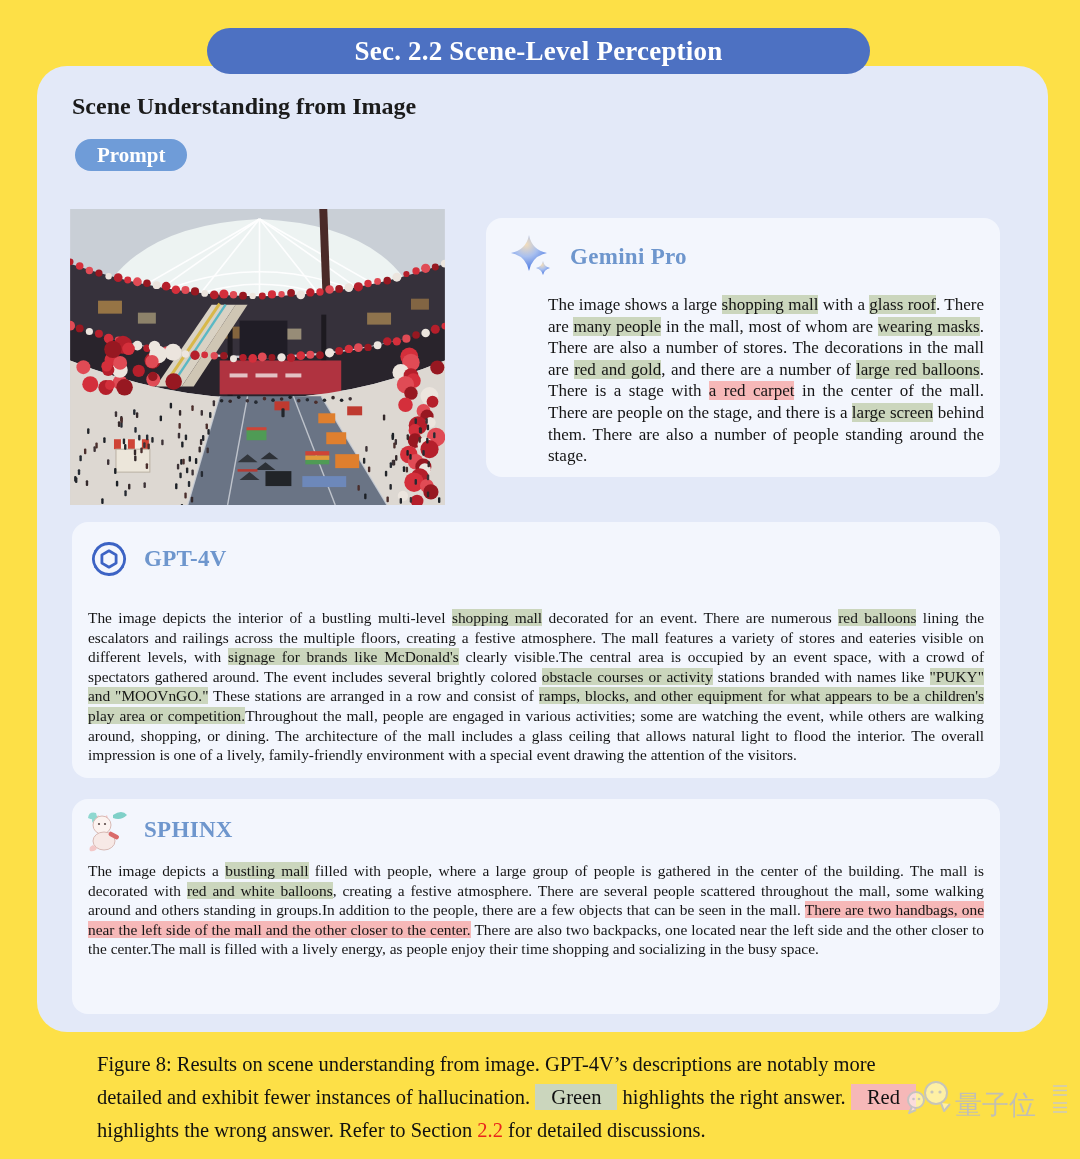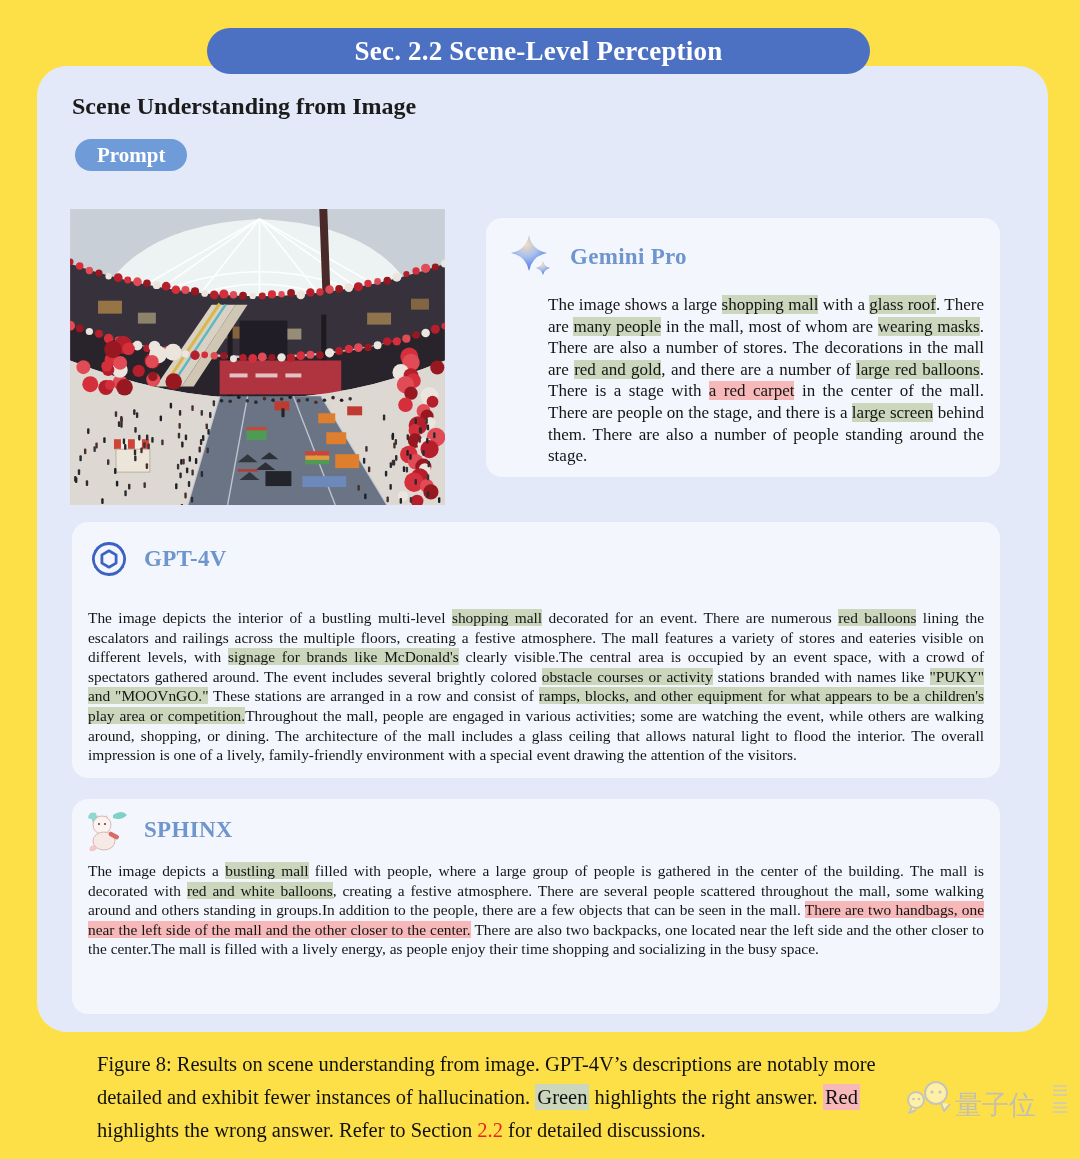--- a/index.html
+++ b/index.html
@@ -60,21 +60,21 @@
 
   .hl-green { background:#cbd6bd; }
   .hl-red   { background:#f6b8b8; }
   .hl-ref   { color:#e8251c;margin-top:48px; }
 
   
   .caption {
     position:absolute; left:97px; top:1048px; width:893px;
     font-size:20.5px; line-height:33px; color:#111;
   }
-  .caption .hl-green, .caption .hl-red { padding:2px 2px; }
+  .caption .hl-green, .caption .hl-red { padding:2px 16px; }
 
   
   .watermark { position:absolute; left:903px; top:1076px; width:172px; height:62px; z-index:9; opacity:.92; }
   .watermark text { font-family:"DejaVu Sans", sans-serif; }
 </style>
 </head>
 <body>
 
 <div class="page">
 

